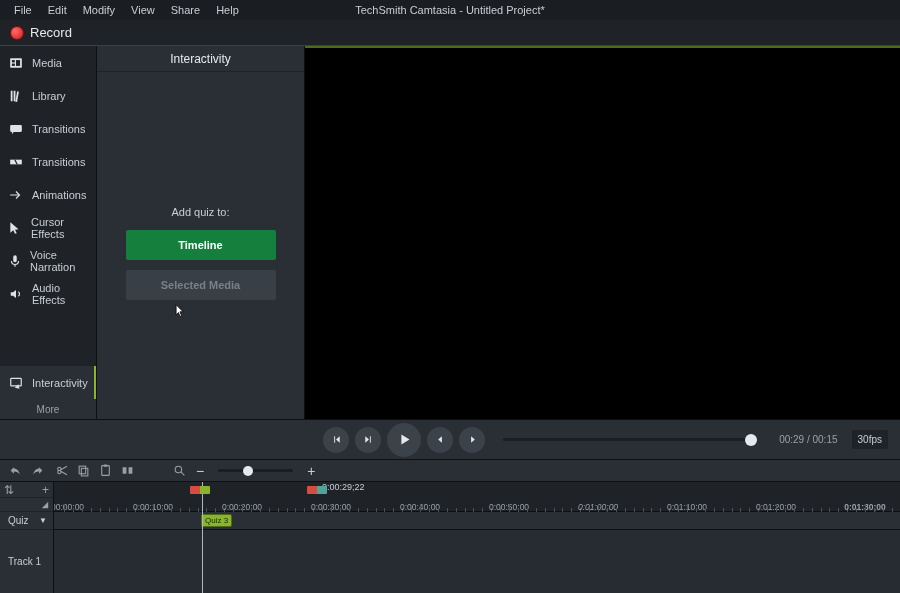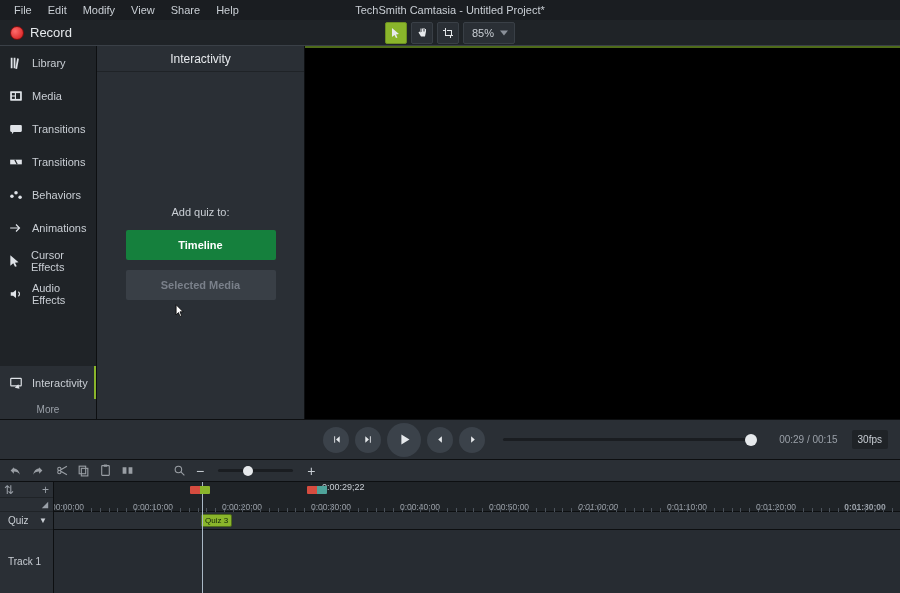--- a/index.html
+++ b/index.html
@@ -121,109 +121,88 @@
   <span>Help</span>
   <div class="window-title">TechSmith Camtasia - Untitled Project*</div>
 </div>
 
 <div class="record-row">
   <div class="record-btn">
     <div class="rec-dot"></div>
     <div class="rec-label">Record</div>
   </div>
 
-  <div class="canvas-tools">
-    <div class="tool-btn active">
-      <svg viewBox="0 0 24 24">
-          <path d="M4 2l14 12-6 1 3 6-3 1-3-6-5 4z"></path>
-        </svg>
-    </div>
-    <div class="tool-btn">
-      <svg viewBox="0 0 24 24">
-          <path d="M9 3v8l-2-2-2 2 5 8h8l2-10V4h-2v5h-1V2h-2v7h-1V3h-2v7h-1V3z"></path>
-        </svg>
-    </div>
-    <div class="tool-btn">
-      <svg viewBox="0 0 24 24">
-          <path d="M6 2v4H2v2h4v10h10v4h2v-4h4v-2H8V2zM10 6v2h8v8h2V6z"></path>
-        </svg>
-    </div>
-    <div class="zoom-select">
-      <span>85%</span>
-    </div>
-  </div>
 </div>
 
 <div class="main">
 
   <div class="sidebar">
-    <div class="side-item">
-      <span class="side-icon">
-          <svg viewBox="0 0 24 24">
-            <rect x="3" y="3" width="3" height="18"></rect>
-            <rect x="8" y="3" width="3" height="18"></rect>
-            <rect x="14" y="4" width="3" height="18" transform="rotate(10 14 4)"></rect>
-          </svg>
-        </span>
-      <span>Library</span>
-    </div>
     <div class="side-item">
       <span class="side-icon">
           <svg viewBox="0 0 24 24">
             <rect x="2" y="4" width="20" height="16" rx="1"></rect>
             <rect x="5" y="7" width="5" height="4" fill="#1f2327"></rect>
             <rect x="5" y="13" width="5" height="4" fill="#1f2327"></rect>
             <rect x="12" y="7" width="7" height="10" fill="#1f2327"></rect>
           </svg>
         </span>
       <span>Media</span>
     </div>
     <div class="side-item">
       <span class="side-icon">
           <svg viewBox="0 0 24 24">
+            <rect x="3" y="3" width="3" height="18"></rect>
+            <rect x="8" y="3" width="3" height="18"></rect>
+            <rect x="14" y="4" width="3" height="18" transform="rotate(10 14 4)"></rect>
+          </svg>
+        </span>
+      <span>Library</span>
+    </div>
+    <div class="side-item">
+      <span class="side-icon">
+          <svg viewBox="0 0 24 24">
             <rect x="2" y="5" width="20" height="12" rx="2"></rect>
             <path d="M8 17l-3 4v-4z"></path>
           </svg>
         </span>
       <span>Transitions</span>
     </div>
     <div class="side-item">
       <span class="side-icon">
           <svg viewBox="0 0 24 24">
             <rect x="2" y="8" width="20" height="8"></rect>
             <path d="M10 8l4 8" stroke="#1f2327" stroke-width="2"></path>
           </svg>
         </span>
       <span>Transitions</span>
     </div>
     <div class="side-item">
       <span class="side-icon">
           <svg viewBox="0 0 24 24">
-            <circle cx="5" cy="14" r="3"></circle>
-            <circle cx="12" cy="8" r="3"></circle>
-            <circle cx="19" cy="16" r="3"></circle>
-          </svg>
-        </span>
-      <span>Behaviors</span>
-    </div>
-    <div class="side-item">
-      <span class="side-icon">
-          <svg viewBox="0 0 24 24">
             <path d="M2 12h14M12 6l6 6-6 6" stroke="#dfe3e8" stroke-width="2" fill="none"></path>
           </svg>
         </span>
       <span>Animations</span>
     </div>
     <div class="side-item">
       <span class="side-icon">
           <svg viewBox="0 0 24 24">
             <path d="M4 2l14 12-6 1 3 6-3 1-3-6-5 4z"></path>
           </svg>
         </span>
       <span>Cursor Effects</span>
+    </div>
+    <div class="side-item">
+      <span class="side-icon">
+          <svg viewBox="0 0 24 24">
+            <rect x="9" y="2" width="6" height="12" rx="3"></rect>
+            <path d="M6 12a6 6 0 0012 0M12 18v4" stroke="#dfe3e8" stroke-width="2" fill="none"></path>
+          </svg>
+        </span>
+      <span>Voice Narration</span>
     </div>
     <div class="side-item">
       <span class="side-icon">
           <svg viewBox="0 0 24 24">
             <path d="M3 9v6h4l5 4V5L7 9z"></path>
             <path d="M16 8a5 5 0 010 8" stroke="#dfe3e8" stroke-width="2" fill="none"></path>
           </svg>
         </span>
       <span>Audio Effects</span>
     </div>

